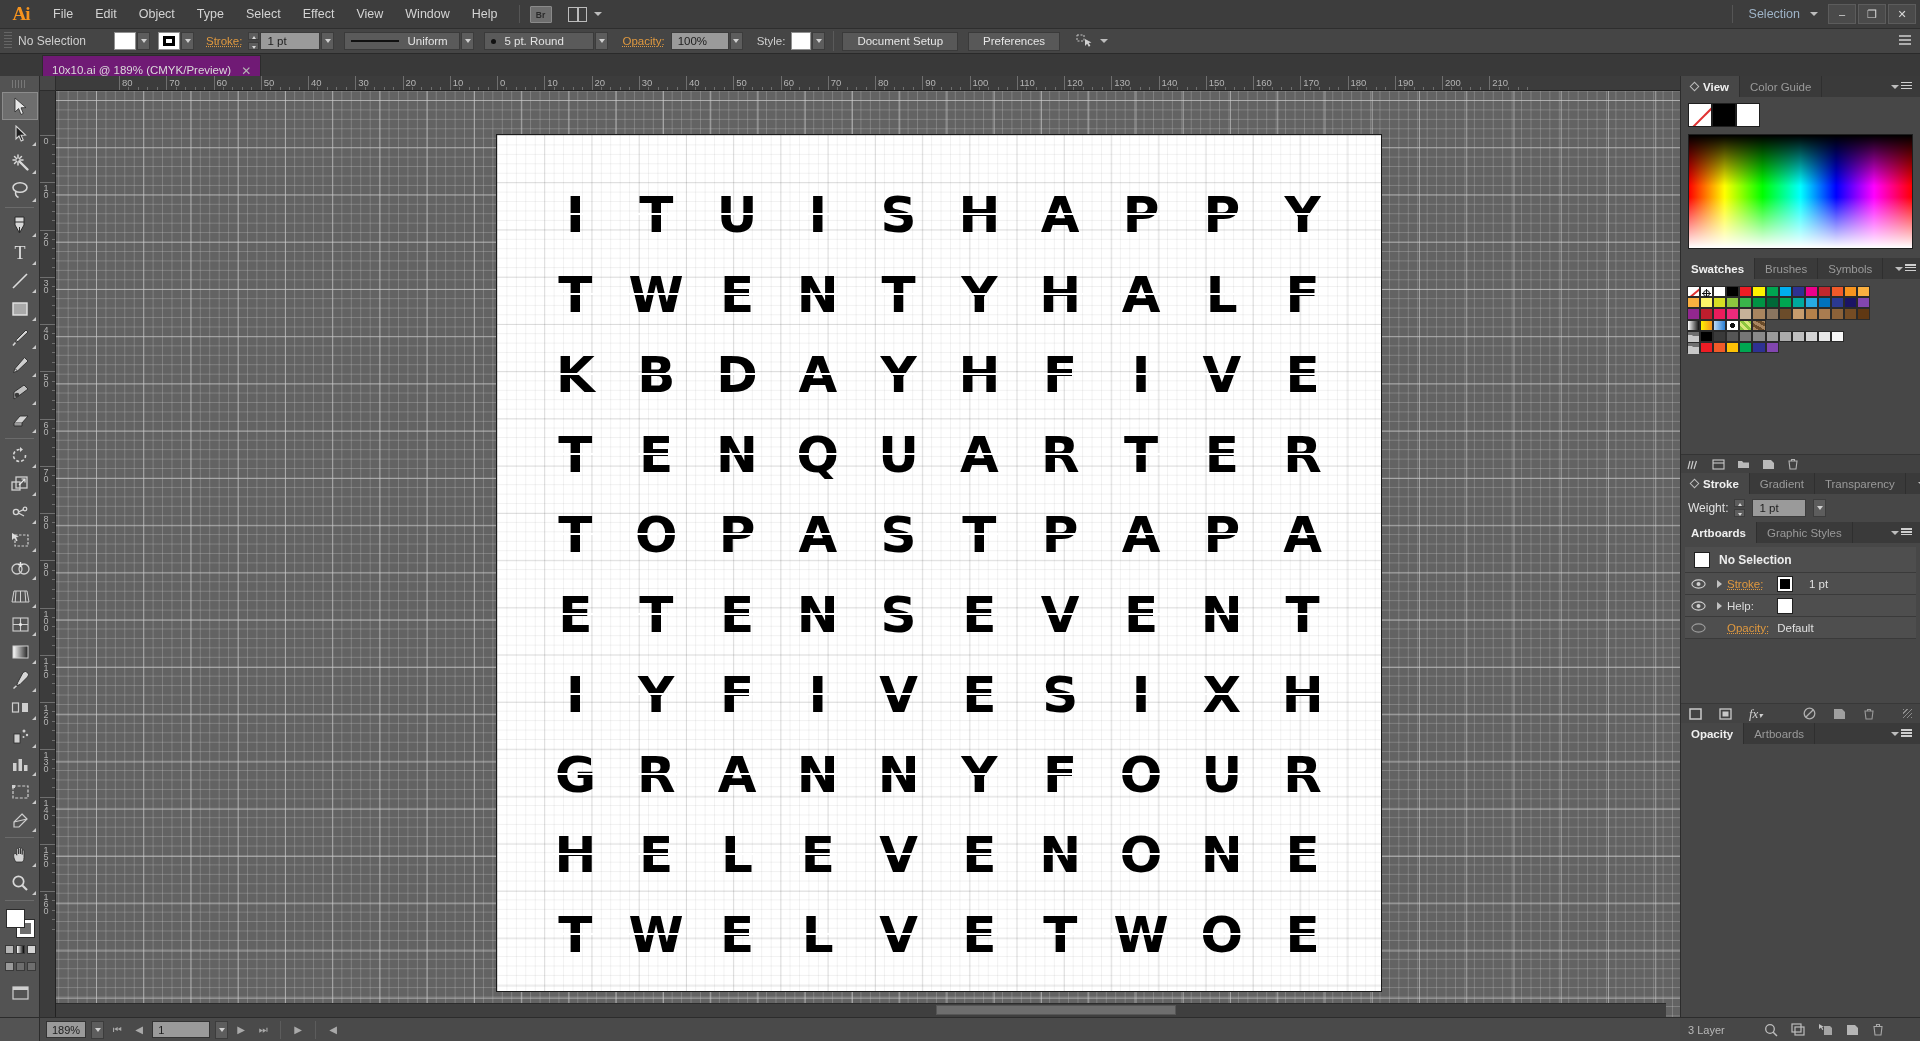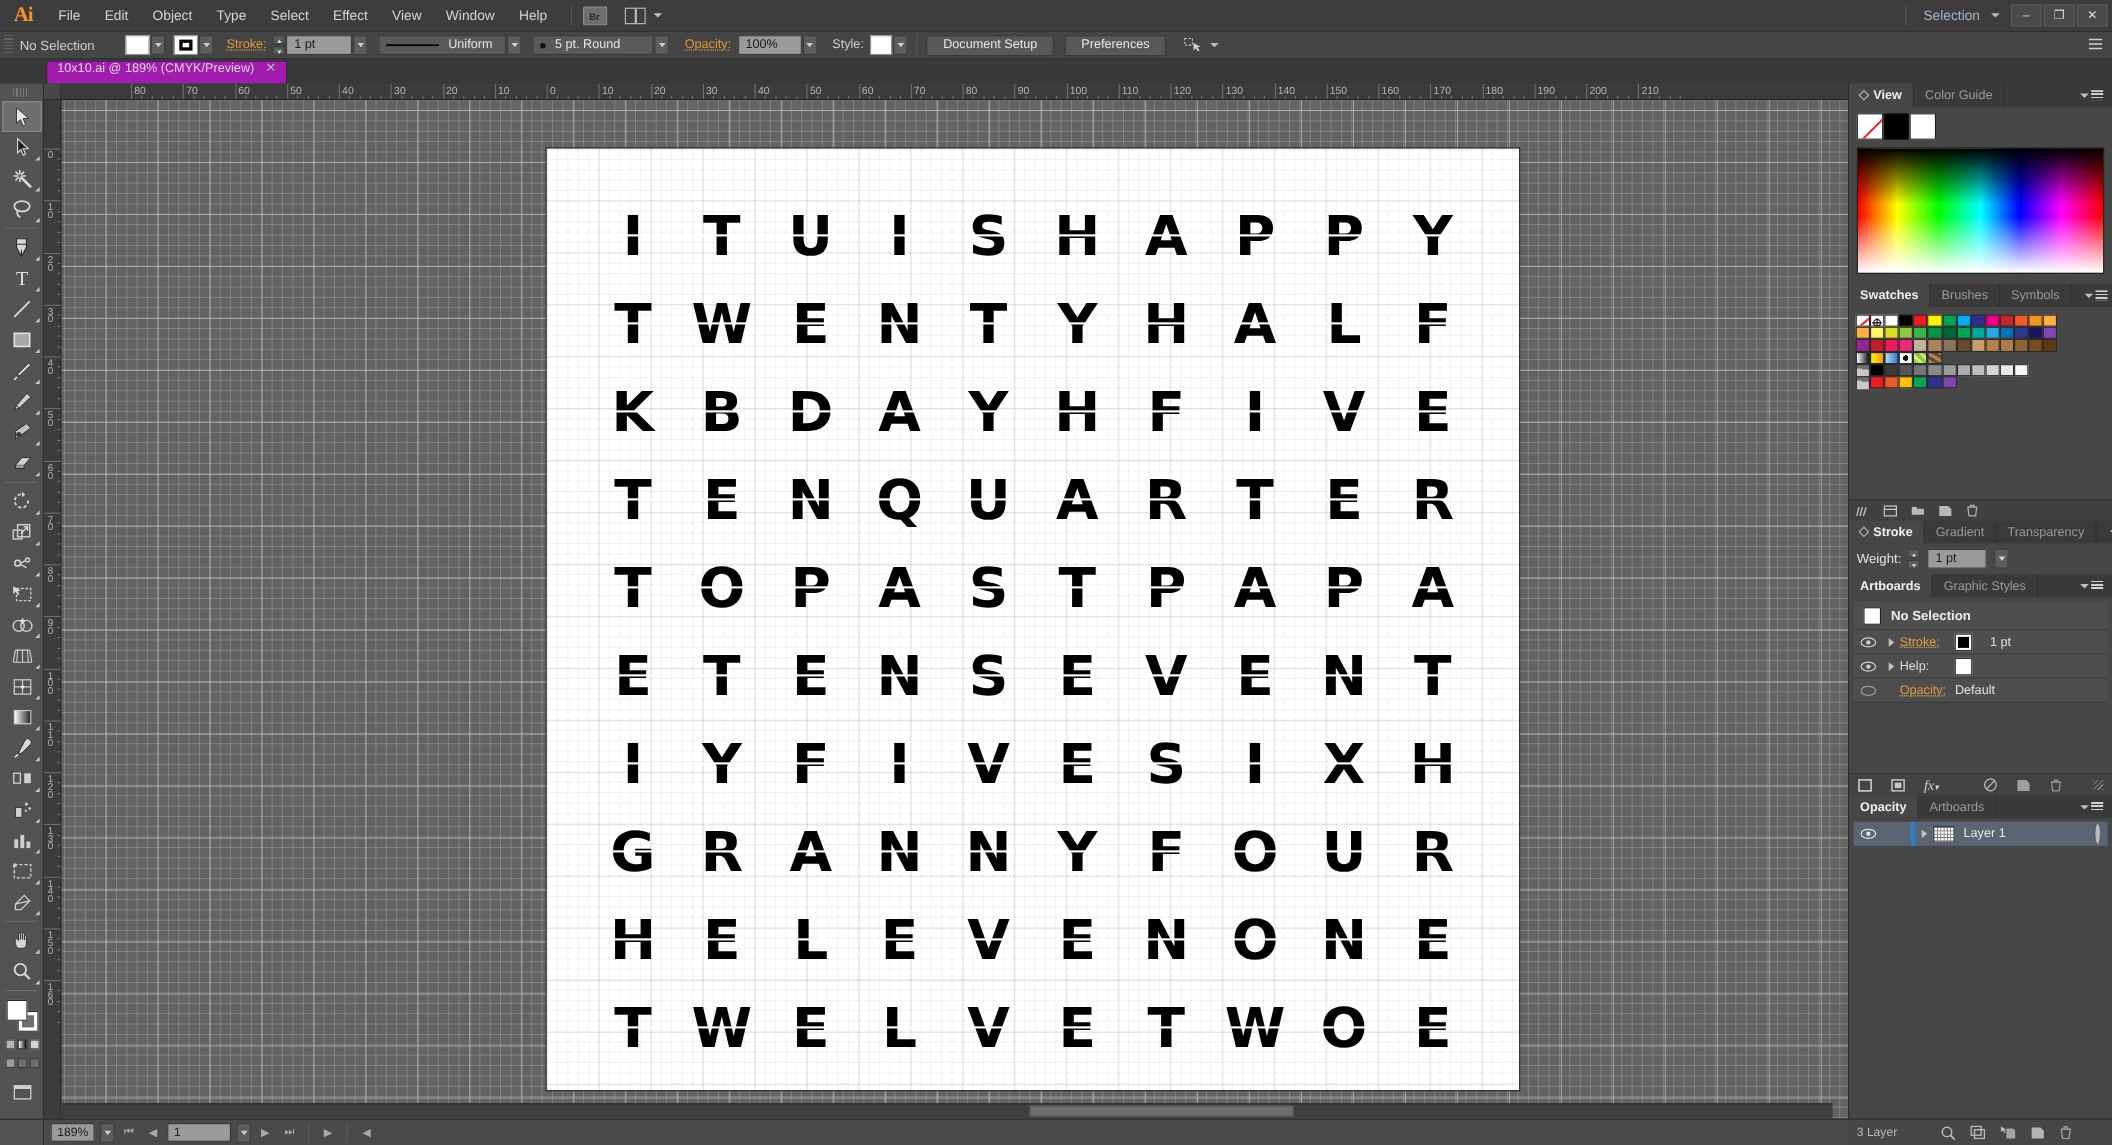--- a/index.html
+++ b/index.html
@@ -55,22 +55,22 @@
   .widebox{ height:18px; background:#5a5a5a; border:1px solid #3a3a3a; display:flex;
      align-items:center; padding:0 6px; color:#e3e3e3; font-size:11.5px; gap:8px; }
   .strokeline{ width:48px;height:2px;background:#111; }
   .dot{ width:5px;height:5px;border-radius:50%;background:#111; }
   .pillbtn{ height:19px; background:#585858; border:1px solid #3a3a3a; color:#e6e6e6;
      font-size:11.5px; display:flex;align-items:center;justify-content:center; padding:0 14px; }
 
   
   #tabbar{ position:absolute; left:0; top:54px; width:1920px; height:22px; background:#393939;
      display:flex; align-items:flex-end; }
-  #doc-tab{ height:21px; background:#a21caf; border:1px solid #2c2c2c; border-bottom:none;
-     display:flex; align-items:flex-start; padding:0 9px; gap:10px; margin-left:42px; }
+  #doc-tab{ height:21px; background:#701a75; border:1px solid #2c2c2c; border-bottom:none;
+     display:flex; align-items:flex-end; padding:0 9px; gap:10px; margin-left:42px; }
   #doc-tab-title{ color:#d9d9d9; font-size:11.5px; }
   #doc-tab-close{ color:#b5b5b5; font-size:12px; line-height:10px; }
 
   
   #toolbar{ position:absolute; left:0; top:76px; width:40px; height:941px; background:#535353;
      border-right:1px solid #2c2c2c; padding-top:4px; }
   #tb-grip{ height:8px; background:repeating-linear-gradient(to right,#888 0 1px,transparent 1px 3px);
      margin:0 12px 4px; opacity:.7; }
   .tool{ width:36px;height:28px; margin:0 2px; position:relative; display:flex;
      align-items:center;justify-content:center; }
@@ -1362,38 +1362,20 @@
       <span>Opacity</span>
     </div>
     <div class="ptab">
       <span>Artboards</span>
     </div>
     <div class="pmenu">
       <span class="caret"></span>
       <span class="bars"></span>
     </div>
   </div>
-  <div style="padding:3px 4px 0 4px;background:#474747;height:240px">
-    <div id="layers-row">
-      <span class="eye">
-        <svg width="15" height="10" viewBox="0 0 15 10">
-            <ellipse cx="7.5" cy="5" rx="6.6" ry="4.1" fill="none" stroke="#e4e4e4" stroke-width="1.1"></ellipse>
-            <circle cx="7.5" cy="5" r="2" fill="#e4e4e4"></circle>
-          </svg>
-      </span>
-      <span class="eye"></span>
-      <span id="layer-sel-bar"></span>
-      <span class="tri"></span>
-      <span id="layer-thumb"></span>
-      <span style="margin-left:8px;color:#e8e8e8;font-size:11.5px">Layer 1</span>
-      <span style="margin-left:auto;margin-right:7px">
-        <span id="layer-target"></span>
-      </span>
-    </div>
-  </div>
 </div>
 
 <div id="corner-block"></div>
 
 <div id="statusbar">
   <div id="zoombox">189%</div>
   <div class="dropbtn"></div>
   <div class="navbtn">⏮</div>
   <div class="navbtn">◀</div>
   <div id="pagebox">1</div>

